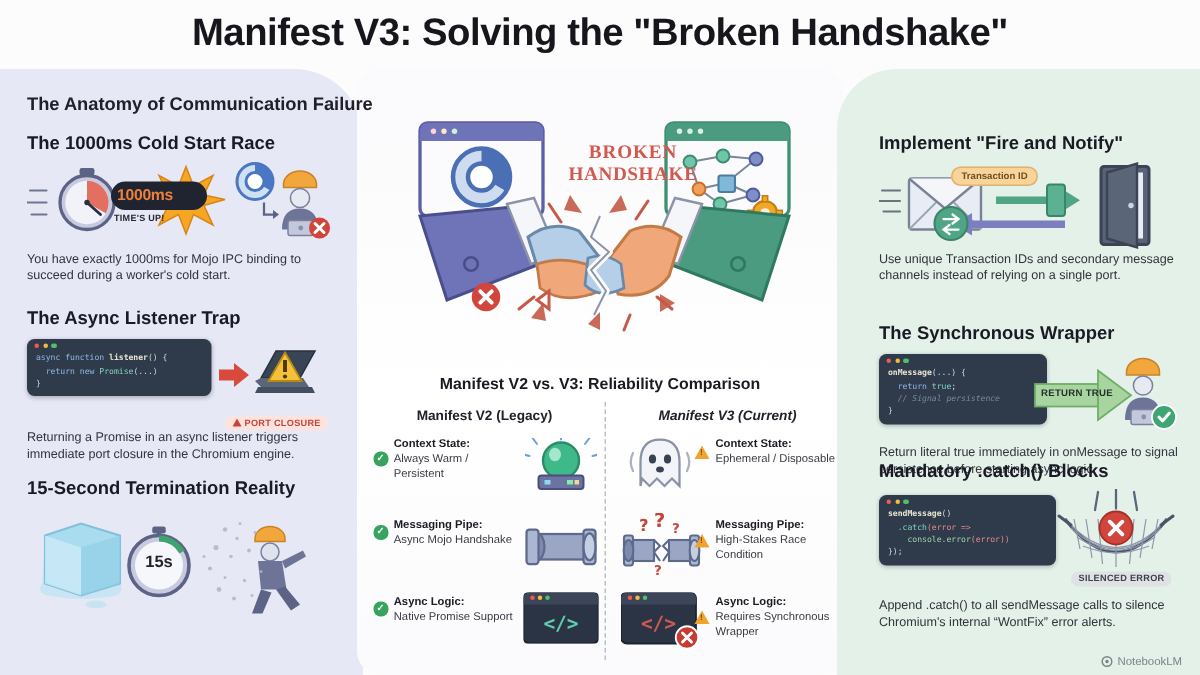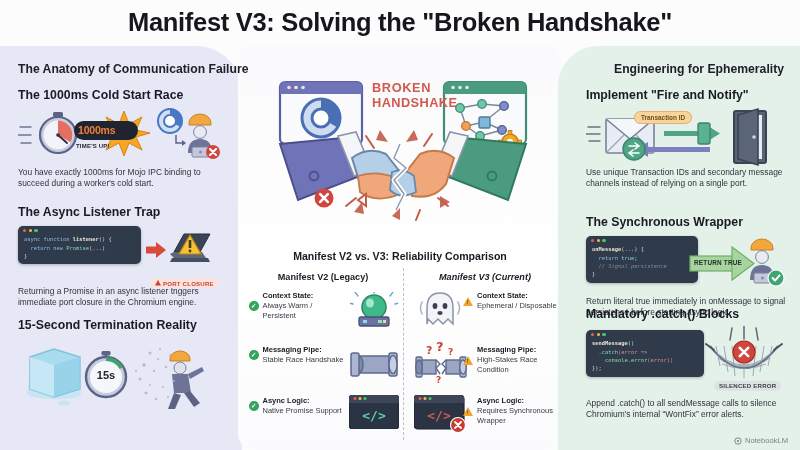--- a/index.html
+++ b/index.html
@@ -144,21 +144,20 @@
 
   <div class="panel-left"></div>
   <div class="panel-left-2"></div>
   <div class="center-wash"></div>
   <div class="panel-right"></div>
   <div class="panel-right-2"></div>
 
   <div class="main-title">Manifest V3: Solving the "Broken Handshake"</div>
 
   <div class="col-head left">The Anatomy of Communication Failure</div>
-  <div class="col-head right">Engineering for Ephemerality</div>
 
   <div class="sec" style="left:18px; top:88px; width:208px;">
     <h3>The 1000ms Cold Start Race</h3>
     <div class="art" style="height:60px; margin-top:2px;">
 
       <svg width="208" height="60" style="position:absolute;left:0;top:0;">
         <g stroke="#6f7694" stroke-width="1.4" stroke-linecap="round">
           <line x1="2" y1="20" x2="13" y2="20"></line>
           <line x1="0" y1="28" x2="13" y2="28"></line>
           <line x1="3" y1="36" x2="13" y2="36"></line>
@@ -392,21 +391,21 @@
         <polygon points="172,124 182,130 172,136"></polygon>
       </g>
       <g stroke="#c45a48" stroke-width="2" fill="none">
         <polygon points="90,128 98,122 98,134"></polygon>
       </g>
       <g transform="translate(56,126)">
         <circle cx="0" cy="0" r="9.5" fill="#d2453c"></circle>
         <path d="M-3.8,-3.8 L3.8,3.8 M3.8,-3.8 L-3.8,3.8" stroke="#fff" stroke-width="2.6" stroke-linecap="round"></path>
       </g>
     </svg>
-    <div style="position:absolute;left:104px;top:8px;width:100px;text-align:left;line-height:1.18;">
+    <div style="position:absolute;left:104px;top:22px;width:100px;text-align:center;line-height:1.18;font-family:Liberation Serif, serif;">
       <div style="font-size:12.8px;font-weight:bold;color:#d2594f;letter-spacing:.6px;">BROKEN</div>
       <div style="font-size:12.8px;font-weight:bold;color:#d2594f;letter-spacing:.4px;">HANDSHAKE</div>
     </div>
   </div>
 
   <div class="cmp-title">Manifest V2 vs. V3: Reliability Comparison</div>
   <div class="cmp-colhead" style="left:248px; width:150px; text-align:center;">Manifest V2 (Legacy)</div>
   <div class="cmp-colhead" style="left:410px; width:150px; text-align:center;font-style:italic;">Manifest V3 (Current)</div>
   <div class="cmp-divider"></div>
 
@@ -447,21 +446,21 @@
     <div class="cmp-txt">
       <b>Context State:</b>
       <span>Ephemeral / Disposable</span>
     </div>
   </div>
 
   <div class="cmp-row" style="left:249px; top:345px; width:95px;">
     <div class="ico-check">✓</div>
     <div class="cmp-txt">
       <b>Messaging Pipe:</b>
-      <span>Stable Race Handshake</span>
+      <span>Async Mojo Handshake</span>
     </div>
   </div>
   <svg width="52" height="30" style="position:absolute;left:348px;top:350px;">
     <rect x="10" y="6" width="32" height="17" fill="#9aa6c4" stroke="#5e6a8c" stroke-width="1.5"></rect>
     <ellipse cx="10" cy="14.5" rx="5" ry="9" fill="#7d89ad" stroke="#5e6a8c" stroke-width="1.5"></ellipse>
     <rect x="3" y="3" width="8" height="23" rx="2" fill="#aab6d2" stroke="#5e6a8c" stroke-width="1.5"></rect>
     <rect x="41" y="3" width="8" height="23" rx="2" fill="#aab6d2" stroke="#5e6a8c" stroke-width="1.5"></rect>
     <ellipse cx="45" cy="14.5" rx="4" ry="9" fill="#c5cfe4" stroke="#5e6a8c" stroke-width="1.5"></ellipse>
   </svg>
   <svg width="56" height="42" style="position:absolute;left:414px;top:342px;">

